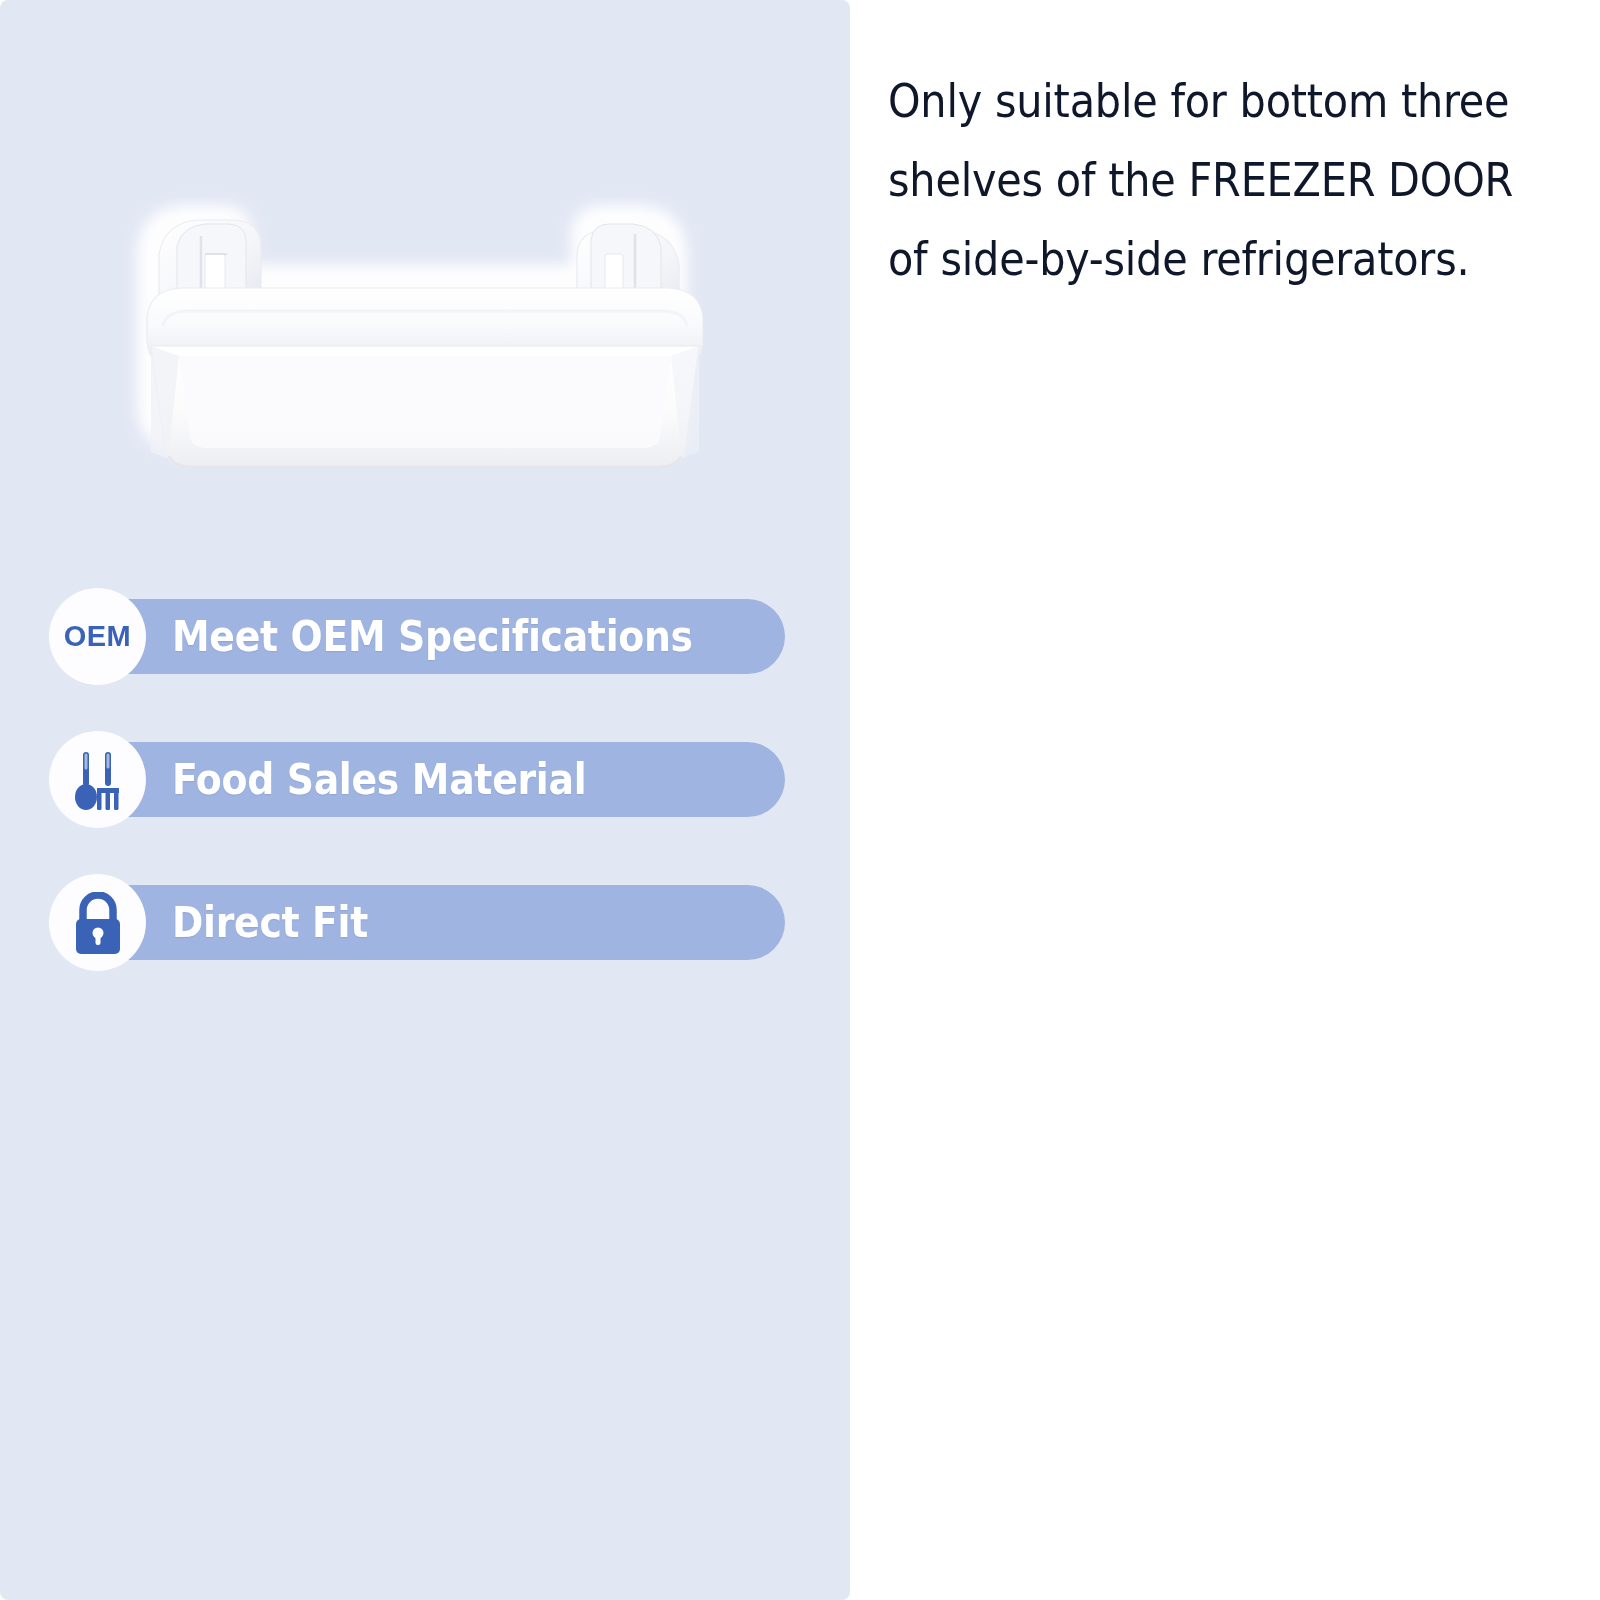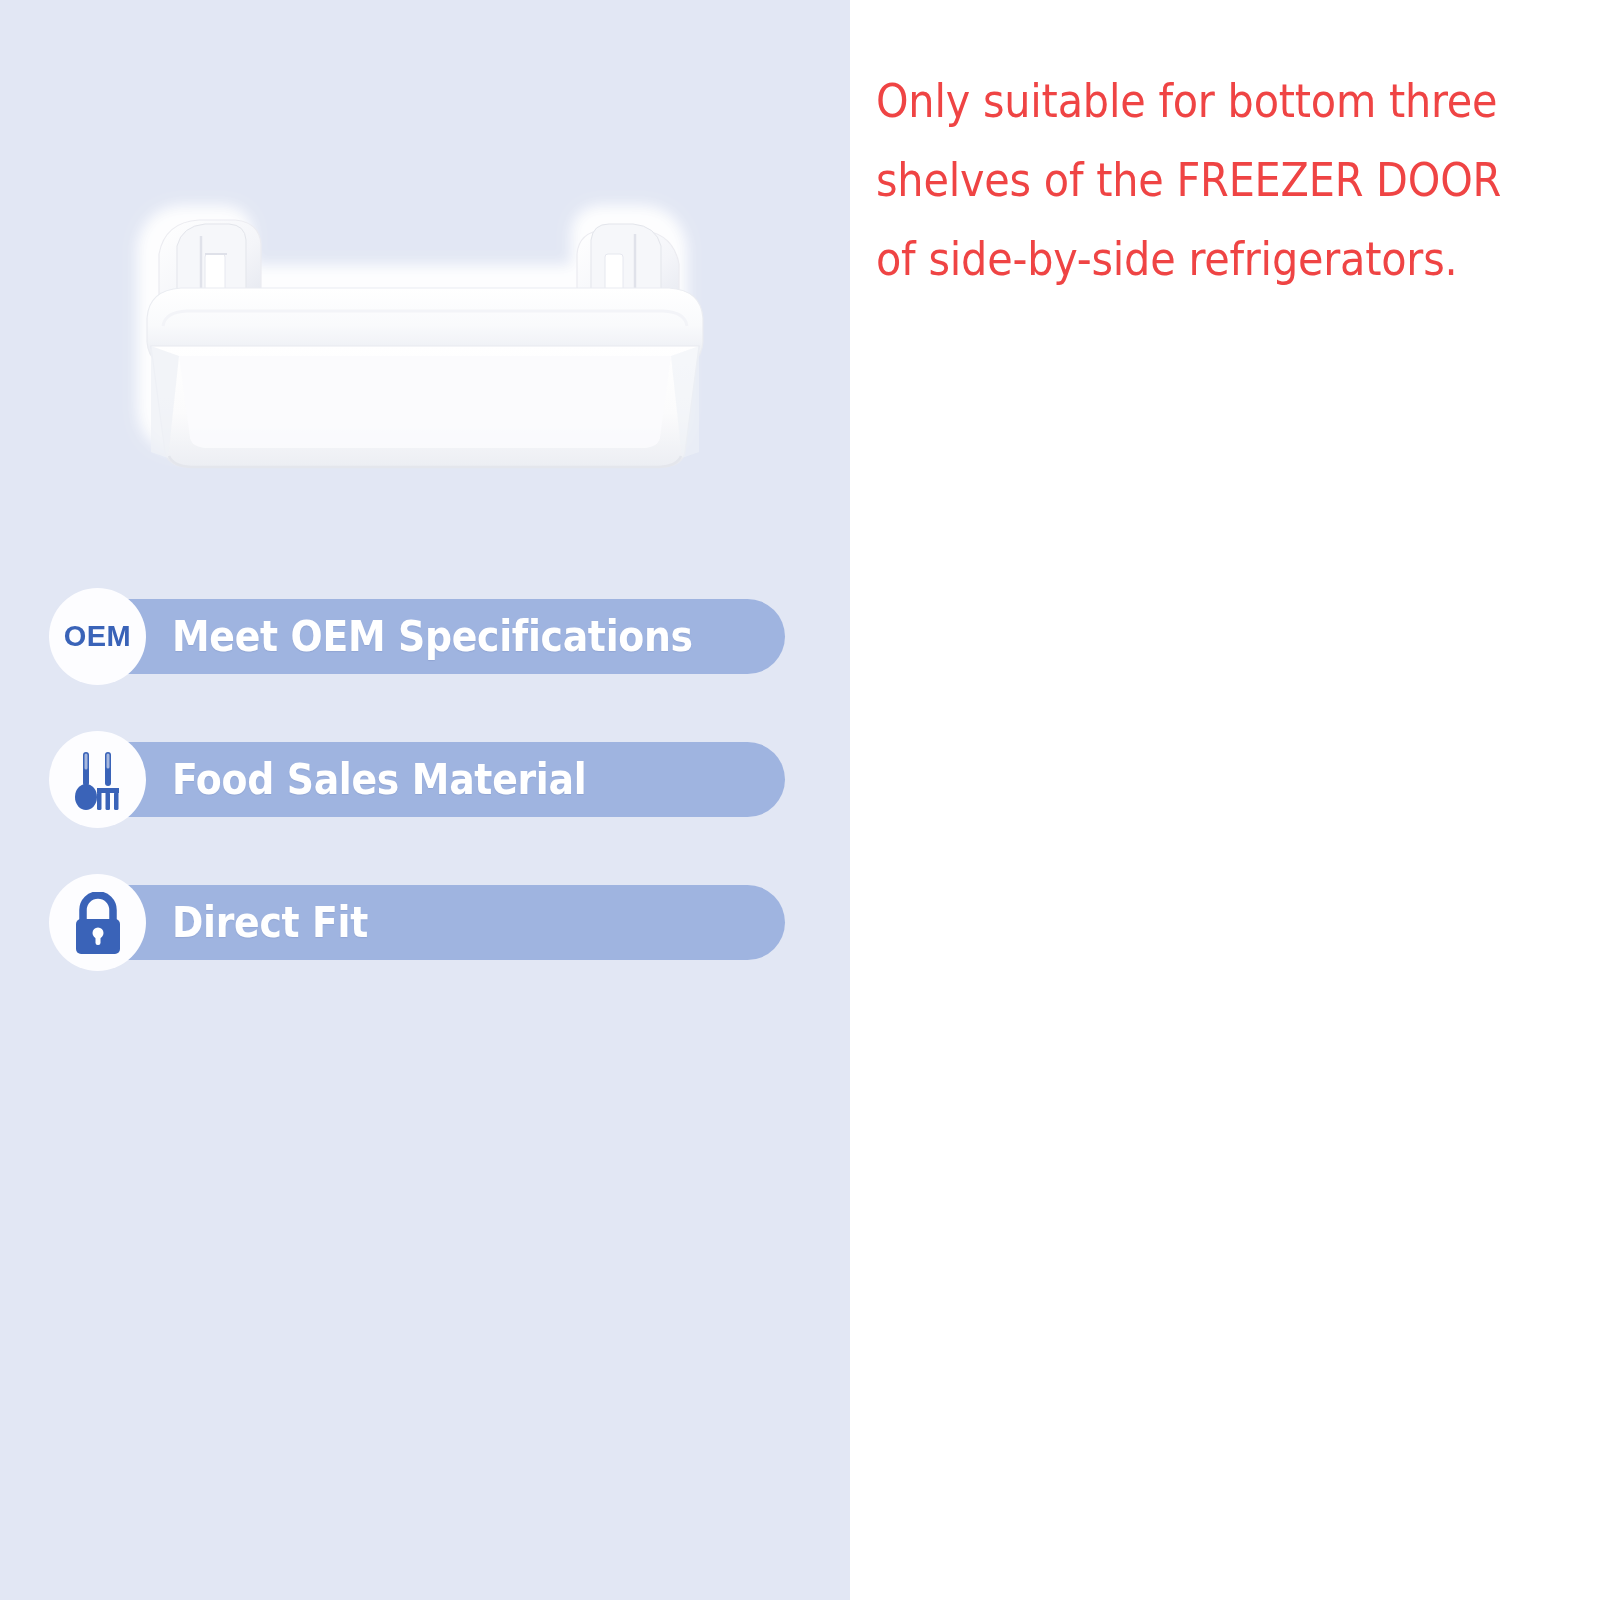--- a/index.html
+++ b/index.html
@@ -8,35 +8,36 @@
     font-family:"Liberation Sans","DejaVu Sans",sans-serif;
     background:#ffffff;
     overflow:hidden;
   }
   #page{position:relative;width:1600px;height:1600px;background:#ffffff;}
 
   
   #left-panel{
     position:absolute;left:0;top:0;width:850px;height:1600px;
     background:#e2e7f4;
+    border-radius:8px;
   }
   #right-panel{
     position:absolute;left:850px;top:0;width:750px;height:1600px;
     background:#ffffff;
   }
 
   
   #product-photo{
     position:absolute;left:105px;top:150px;width:640px;height:330px;
   }
 
   
   #headline{
-    position:absolute;left:26px;top:62px;width:690px;
-    color:#ef4444;
+    position:absolute;left:38px;top:62px;width:690px;
+    color:#0f172a;
     font-size:46px;line-height:79px;font-weight:400;
     letter-spacing:-0.2px;
     font-family:"DejaVu Sans Condensed","Liberation Sans",sans-serif;
   }
   #headline span{display:block;white-space:nowrap;}
 
   
   #badges{position:absolute;left:0;top:588px;width:850px;}
   .badge{
     position:relative;height:97px;margin-bottom:46px;

